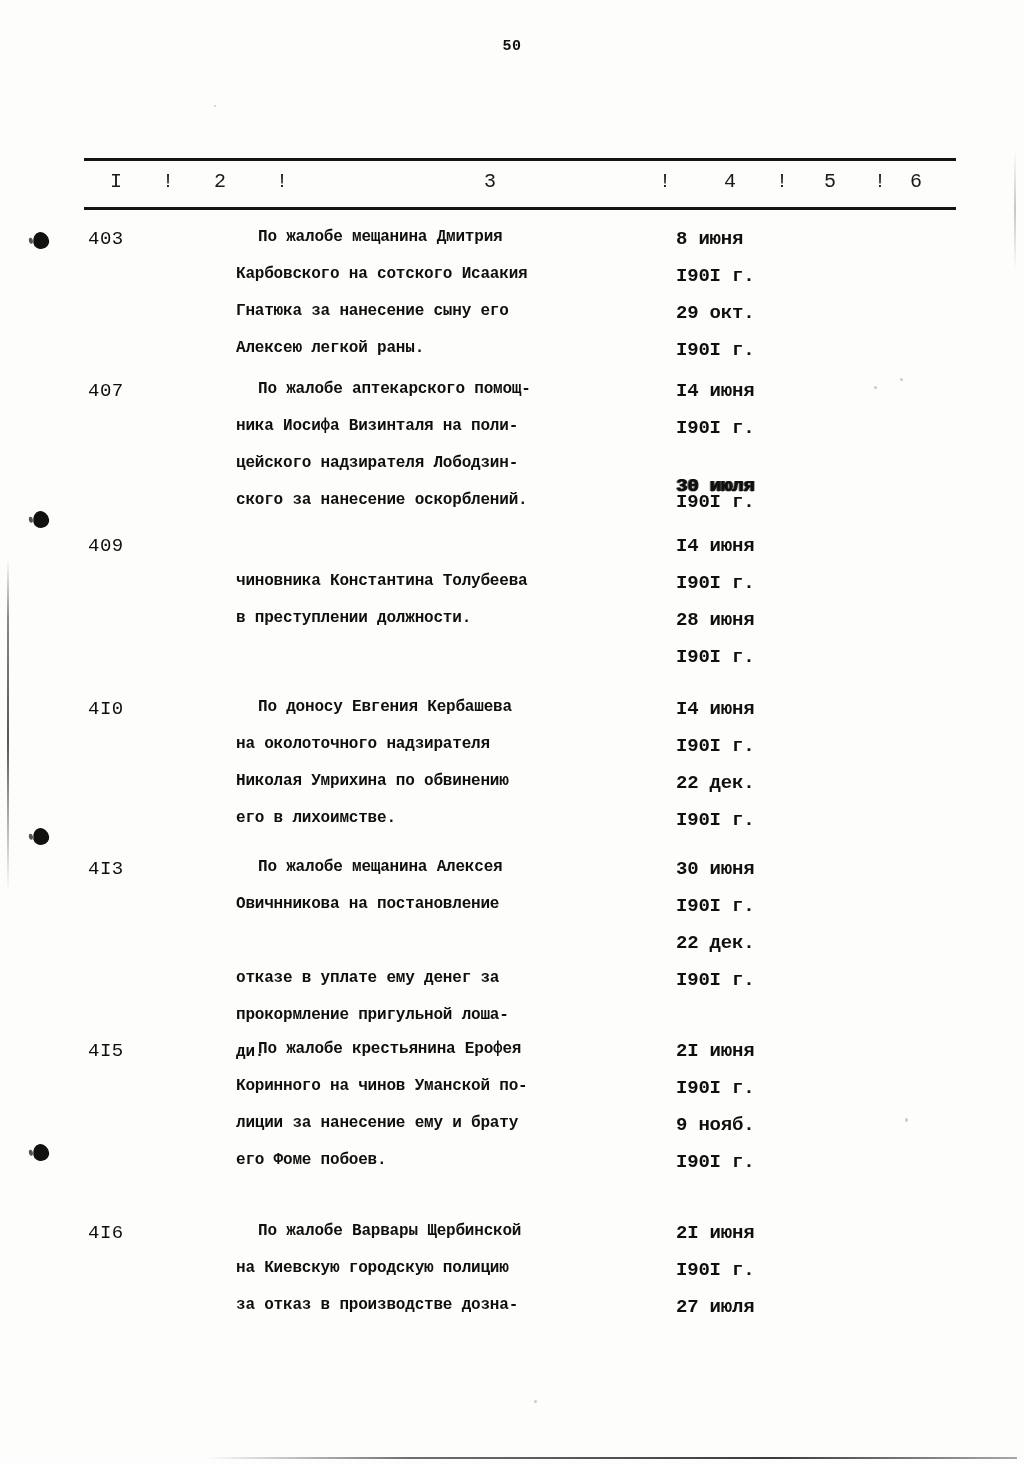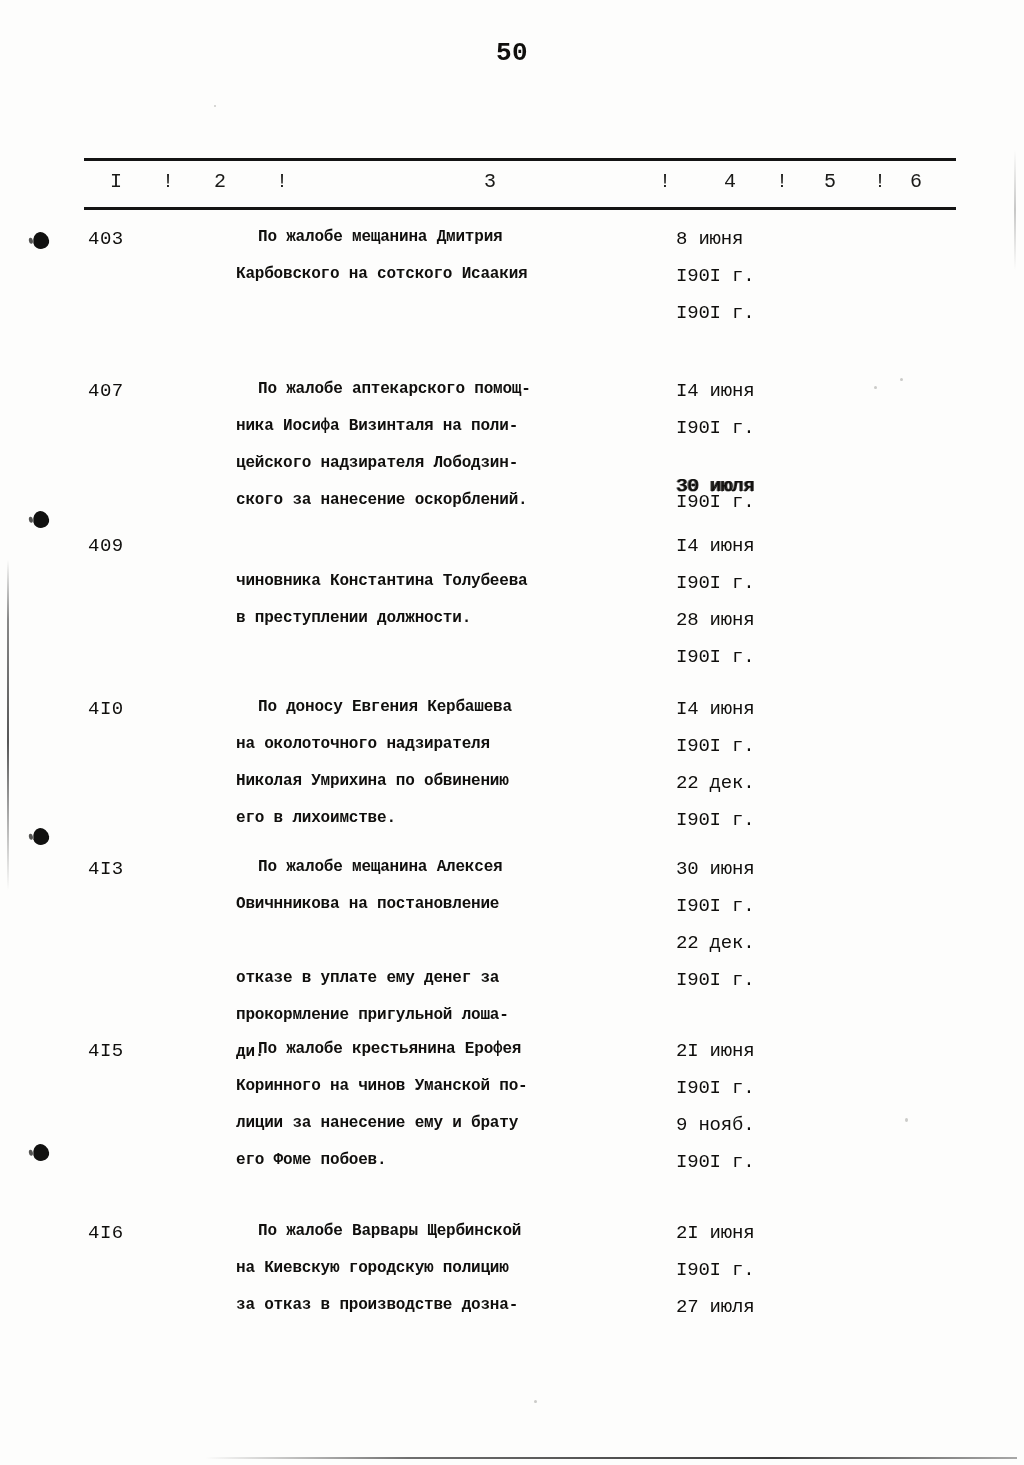--- a/index.html
+++ b/index.html
@@ -49,21 +49,21 @@
     background: linear-gradient(180deg, rgba(60,60,60,0) 0%, rgba(60,60,60,.28) 50%, rgba(60,60,60,0) 100%);
   }
 
   
   #page-number {
     position: absolute;
     top: 38px;
     left: 0;
     width: 1024px;
     text-align: center;
-    font-size: 26px;
+    font-size: 15px;
     font-weight: bold;
     letter-spacing: .5px;
   }
 
   
   #column-header {
     position: absolute;
     left: 84px;
     top: 158px;
     width: 872px;
@@ -136,21 +136,21 @@
     font-weight: bold;
     letter-spacing: -.2px;
     white-space: pre;
   }
   .desc.indent { padding-left: 22px; }
   .date {
     position: absolute;
     left: 440px;
     top: 0;
     font-size: 19px;
-    font-weight: normal;
+    font-weight: bold;
     letter-spacing: -.2px;
     white-space: pre;
   }
   .date.smudge {
     text-shadow: 1.1px 0 0 rgba(16,15,13,.9), -1.1px 0 0 rgba(16,15,13,.55), 0 1px 0 rgba(16,15,13,.35);
     margin-top: 21px;
   }
 
   
   .margin-mark {
@@ -221,20 +221,25 @@
         <div class="entry-lines">
           <div class="line-row">
             <span class="desc indent">По жалобе мещанина Дмитрия</span>
             <span class="date">8 июня</span>
           </div>
           <div class="line-row">
             <span class="desc">Карбовского на сотского Исаакия</span>
             <span class="date">I90I г.</span>
           </div>
           <div class="line-row">
+            <span class="desc">Гнатюка за нанесение сыну его</span>
+            <span class="date">29 окт.</span>
+          </div>
+          <div class="line-row">
+            <span class="desc">Алексею легкой раны.</span>
             <span class="date">I90I г.</span>
           </div>
         </div>
       </div>
       <div class="entry" style="top: 380px;">
         <div class="entry-number">407</div>
         <div class="entry-lines">
           <div class="line-row">
             <span class="desc indent">По жалобе аптекарского помощ-</span>
             <span class="date">I4 июня</span>

